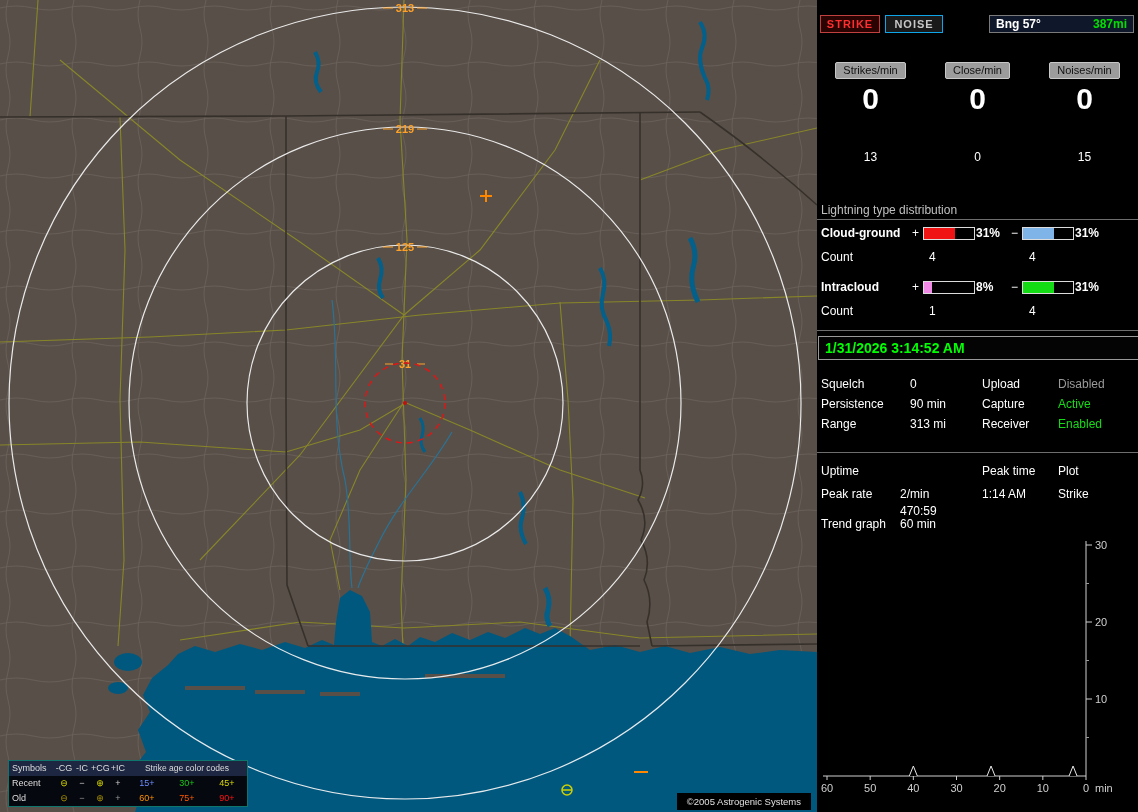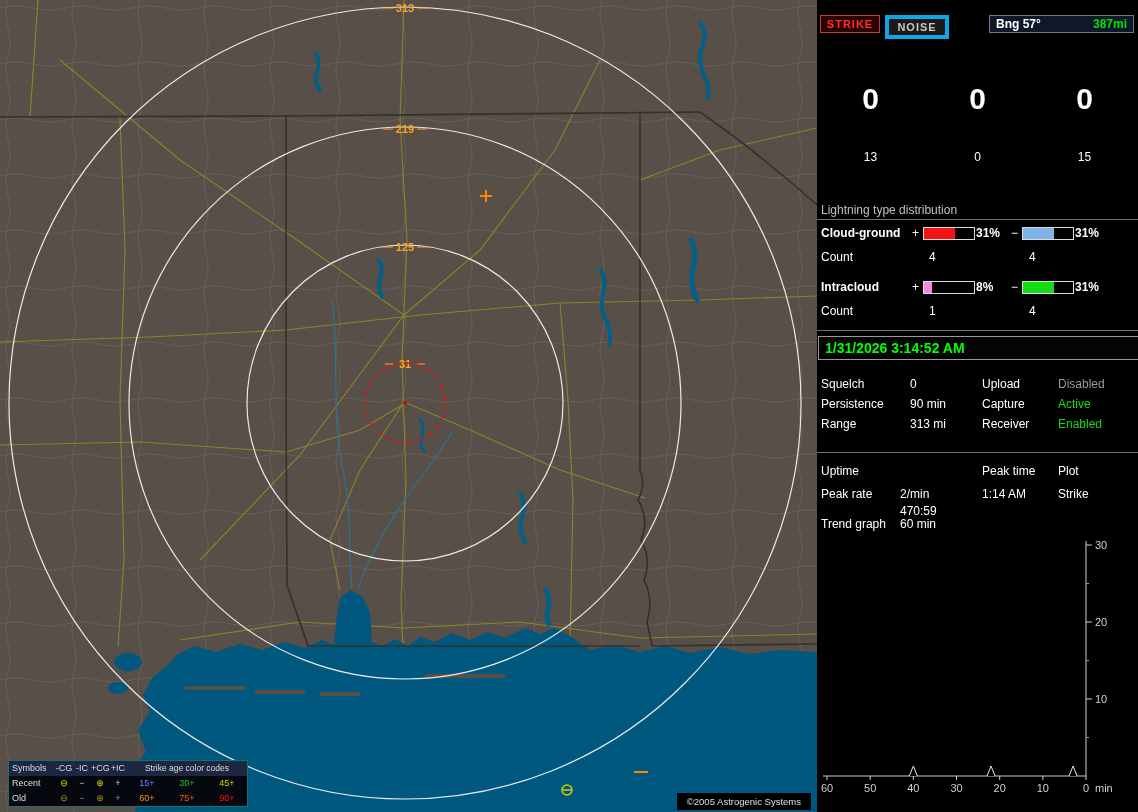--- a/index.html
+++ b/index.html
@@ -17,21 +17,21 @@
           grid-template-columns:46px 18px 18px 18px 18px 40px 40px 40px;
           grid-auto-rows:15px;align-items:center;}
   #legend .hdr{background:#1d2742;height:15px;line-height:15px;}
   #legend .c{text-align:center;line-height:15px;}
   #legend .l{padding-left:3px;line-height:15px;}
   #legend .age-hdr{grid-column:span 3;text-align:center;font-size:8.5px;}
   
   #sidebar{position:absolute;left:817px;top:0;width:321px;height:636px;background:#000;font-size:12px;}
   .btn{display:inline-block;text-align:center;font-weight:bold;font-size:11px;line-height:16px;}
   #strike-btn{left:3px;top:15px;width:58px;height:16px;border:1px solid #c04040;background:#2a0303;color:#ff2f2f;letter-spacing:1px;}
-  #noise-btn{left:68px;top:15px;width:56px;height:16px;border:4px solid #0ea5e9;background:#1a1a1a;color:#c8c8c8;letter-spacing:1px;}
+  #noise-btn{left:68px;top:15px;width:56px;height:16px;border:1px solid #0ea5e9;background:#1a1a1a;color:#c8c8c8;letter-spacing:1px;}
   #bng-box{left:172px;top:15px;width:143px;height:16px;border:1px solid #7a7a7a;background:#0f172a;font-weight:bold;}
   #bng-box .lbl{position:absolute;left:6px;top:1px;}
   #bng-box .val{position:absolute;right:6px;top:1px;color:#00e000;}
   .row3{left:0;width:321px;display:flex;}
   .row3 > div{flex:1;text-align:center;}
   .rate-btn{display:inline-block;background:#9c9c9c;color:#111;border:1px solid #c8c8c8;
             border-radius:2px;font-size:11px;padding:1px 7px;line-height:13px;}
   .bigzero{font-size:30px;font-weight:bold;color:#fff;line-height:30px;}
   .sep{left:0;width:321px;height:1px;background:#6e6e6e;}
   .dist-label{font-weight:bold;}
@@ -174,20 +174,25 @@
 
 <div id="sidebar">
 
   <div class="abs btn" id="strike-btn">STRIKE</div>
   <div class="abs btn" id="noise-btn">NOISE</div>
   <div class="abs" id="bng-box">
     <span class="lbl">Bng 57°</span>
     <span class="val">387mi</span>
   </div>
 
+  <div class="abs row3" style="top:62px;">
+    <div><span class="rate-btn">Strikes/min</span></div>
+    <div><span class="rate-btn">Close/min</span></div>
+    <div><span class="rate-btn">Noises/min</span></div>
+  </div>
   <div class="abs row3" style="top:84px;">
     <div class="bigzero">0</div>
     <div class="bigzero">0</div>
     <div class="bigzero">0</div>
   </div>
   <div class="abs row3" style="top:150px;">
     <div>13</div>
     <div>0</div>
     <div>15</div>
   </div>

